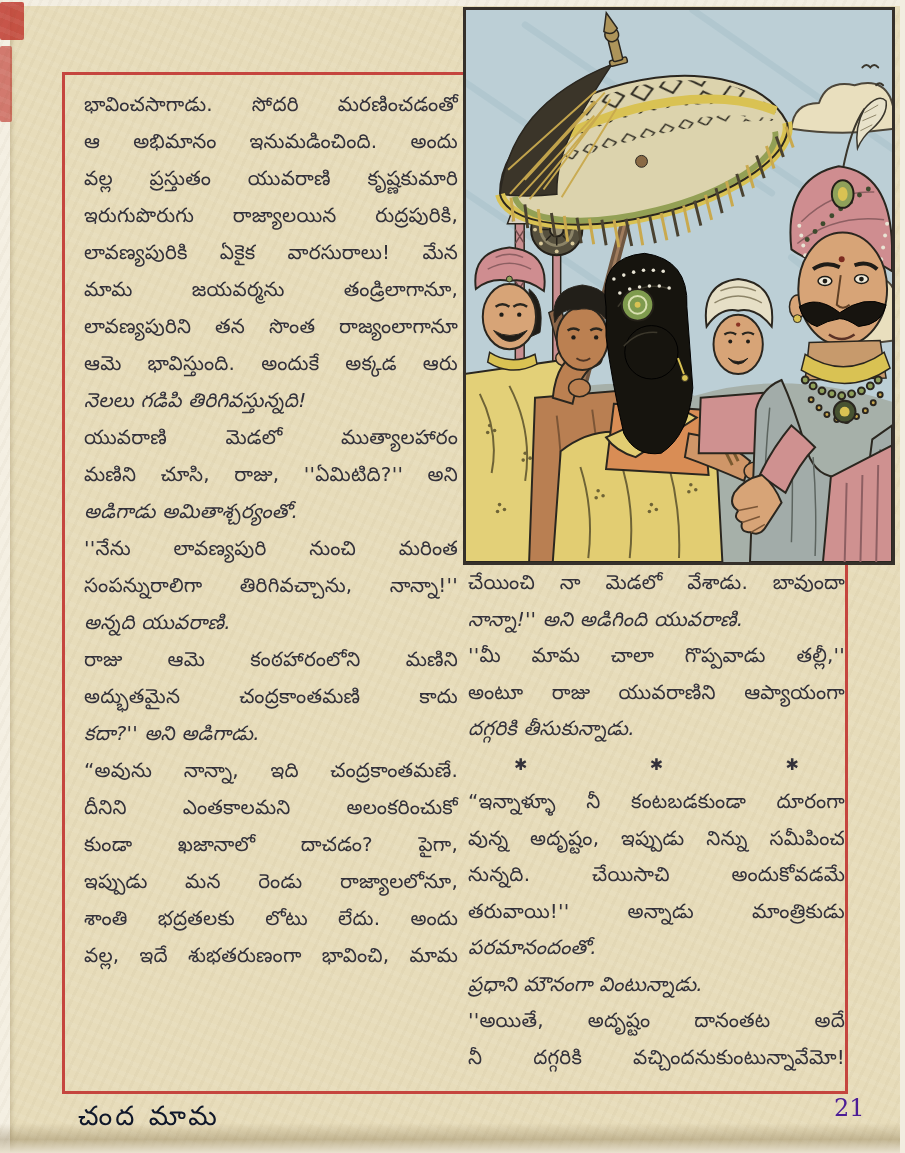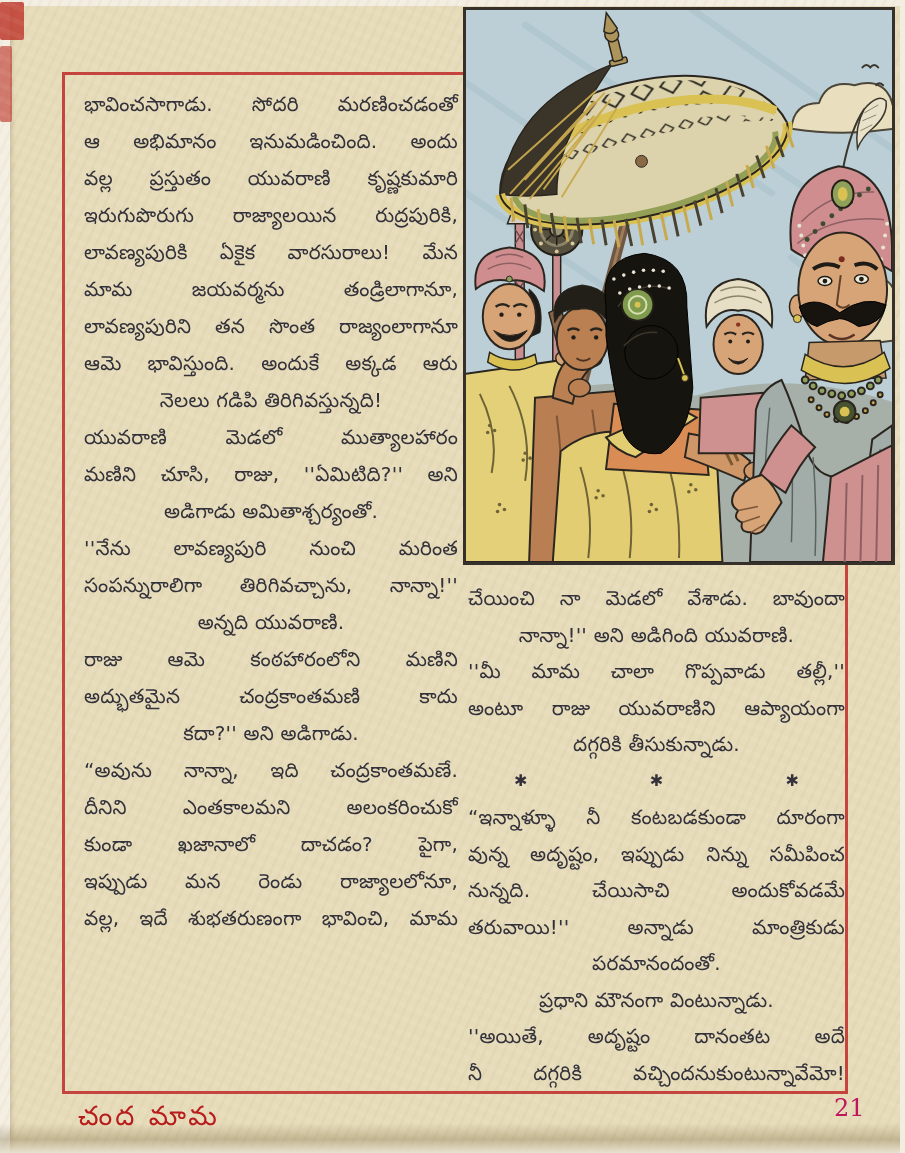--- a/index.html
+++ b/index.html
@@ -16,29 +16,29 @@
   .smudge.s2{left:0;top:46px;width:12px;height:76px;opacity:.65;}
   .bottom-shadow{position:absolute;left:0;bottom:0;width:905px;height:30px;
         background:linear-gradient(to bottom,rgba(110,90,50,0),rgba(110,90,50,.30) 55%,#e9e2cf 100%);z-index:9;}
   .red-frame{position:absolute;left:62px;top:72px;width:786px;height:1022px;
         box-sizing:border-box;border:3px solid #c5453e;z-index:2;}
   .illus{position:absolute;left:463px;top:7px;width:432px;height:558px;
         box-sizing:border-box;border:3px solid #35302a;background:#bccfd6;z-index:6;}
   .illus svg{display:block;width:100%;height:100%;}
   .col{position:absolute;z-index:5;}
   .col-left{left:84px;top:86px;width:374px;}
-  .col-right{left:468px;top:580px;width:377px;}
+  .col-right{left:468px;top:564px;width:377px;}
   .line{font-size:20px;line-height:37px;height:37px;letter-spacing:.2px;}
   .col-right .line{line-height:36.5px;height:36.5px;}
   .line.j{text-align:justify;text-align-last:justify;}
-  .line.l{text-align:center;}
+  .line.l{text-align:left;font-style:italic;}
   .line.s{padding:0 46px;box-sizing:border-box;font-size:16px;}
-  .footer-title{position:absolute;left:78px;top:1100px;font-size:27px;letter-spacing:3px;color:#b91c1c;z-index:5;}
+  .footer-title{position:absolute;left:78px;top:1100px;font-size:27px;letter-spacing:3px;color:#0f172a;z-index:5;}
   .page-number{position:absolute;left:834px;top:1094px;font-family:"DejaVu Serif","Liberation Serif",serif;
-        font-size:24px;color:#be185d;z-index:10;}
+        font-size:24px;color:#4c1d95;z-index:10;}
 </style>
 </head>
 <body>
 
 <div id="page">
   <div class="edge-left"></div>
   <div class="edge-top"></div>
   <div class="smudge s1"></div>
   <div class="smudge s2"></div>
 
@@ -60,20 +60,21 @@
       <div class="line j">  ''నేను లావణ్యపురి నుంచి మరింత</div>
       <div class="line j">సంపన్నురాలిగా తిరిగివచ్చాను, నాన్నా!''</div>
       <div class="line l">అన్నది యువరాణి.</div>
       <div class="line j">  రాజు ఆమె కంఠహారంలోని మణిని</div>
       <div class="line j">అద్భుతమైన చంద్రకాంతమణి కాదు</div>
       <div class="line l">కదా?'' అని అడిగాడు.</div>
       <div class="line j">  “అవును నాన్నా, ఇది చంద్రకాంతమణే.</div>
       <div class="line j">దీనిని ఎంతకాలమని అలంకరించుకో</div>
       <div class="line j">కుండా ఖజానాలో దాచడం? పైగా,</div>
       <div class="line j">ఇప్పుడు మన రెండు రాజ్యాలలోనూ,</div>
+      <div class="line j">శాంతి భద్రతలకు లోటు లేదు. అందు</div>
       <div class="line j">వల్ల, ఇదే శుభతరుణంగా భావించి, మామ</div>
     </div>
   <div class="col col-right">
       <div class="line j">చేయించి నా మెడలో వేశాడు. బావుందా</div>
       <div class="line l">నాన్నా!'' అని అడిగింది యువరాణి.</div>
       <div class="line j">  ''మీ మామ చాలా గొప్పవాడు తల్లీ,''</div>
       <div class="line j">అంటూ రాజు యువరాణిని ఆప్యాయంగా</div>
       <div class="line l">దగ్గరికి తీసుకున్నాడు.</div>
       <div class="line j s">✱ ✱ ✱</div>
       <div class="line j">“ఇన్నాళ్ళూ నీ కంటబడకుండా దూరంగా</div>

